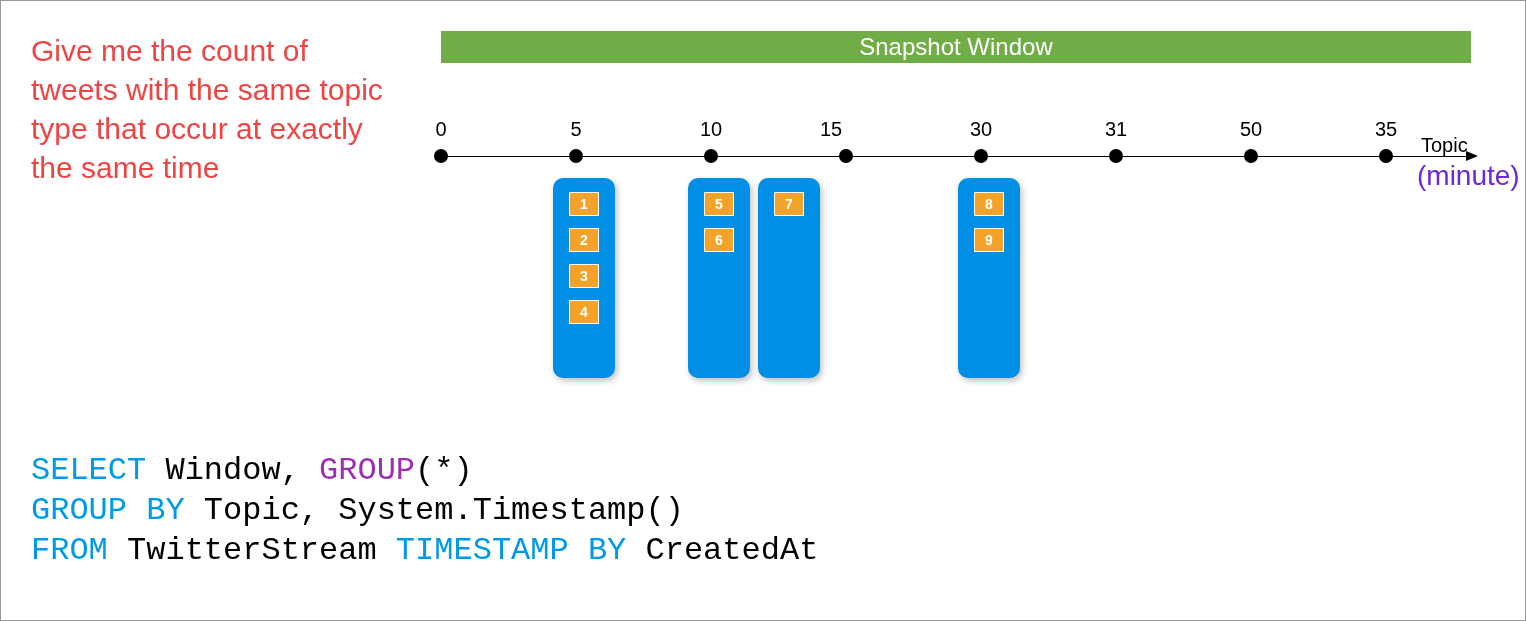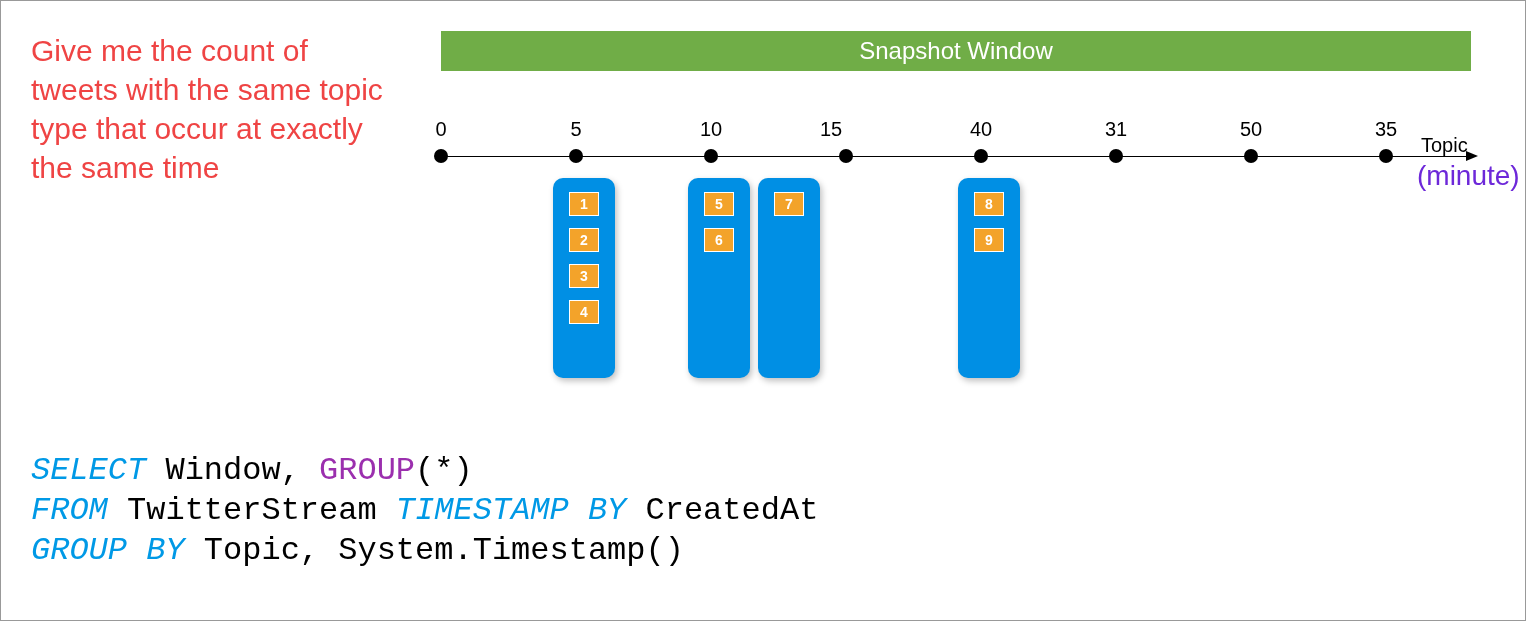--- a/index.html
+++ b/index.html
@@ -19,21 +19,21 @@
     color: #ef4444;
     font-size: 30px;
     line-height: 1.3;
     font-weight: 400;
   }
   .snapshot-bar {
     position: absolute;
     left: 440px;
     top: 30px;
     width: 1030px;
-    height: 40px;
+    height: 32px;
     background: #70ad47;
     color: #fff;
     font-size: 24px;
     font-weight: 300;
     display: flex;
     align-items: center;
     justify-content: center;
   }
   .timeline-area {
     position: absolute;
@@ -118,21 +118,21 @@
   }
   .sql-block {
     position: absolute;
     left: 30px;
     top: 450px;
     font-family: Consolas, "Courier New", monospace;
     font-size: 32px;
     line-height: 1.25;
     color: #000;
   }
-  .kw-blue { color: #0099e6; font-style: italic; }
+  .kw-blue { color: #0099e6; }
   .kw-purple { color: #9b2fae; }
 </style>
 </head>
 <body>
 
 <div class="description">Give me the count of tweets with the same topic type that occur at exactly the same time</div>
 
 <div class="snapshot-bar">Snapshot Window</div>
 
 <div class="timeline-area">
@@ -141,21 +141,21 @@
 
   <div class="tick" style="left:0px"></div>
   <div class="tick-label" style="left:0px">0</div>
   <div class="tick" style="left:135px"></div>
   <div class="tick-label" style="left:135px">5</div>
   <div class="tick" style="left:270px"></div>
   <div class="tick-label" style="left:270px">10</div>
   <div class="tick" style="left:405px"></div>
   <div class="tick-label" style="left:390px">15</div>
   <div class="tick" style="left:540px"></div>
-  <div class="tick-label" style="left:540px">40</div>
+  <div class="tick-label" style="left:540px">30</div>
   <div class="tick" style="left:675px"></div>
   <div class="tick-label" style="left:675px">31</div>
   <div class="tick" style="left:810px"></div>
   <div class="tick-label" style="left:810px">50</div>
   <div class="tick" style="left:945px"></div>
   <div class="tick-label" style="left:945px">35</div>
 
   <div class="axis-title">Topic</div>
   <div class="axis-unit">(minute)</div>
 
@@ -181,22 +181,22 @@
   </div>
 </div>
 
 <div class="sql-block">
   <div>
     <span class="kw-blue">SELECT</span>
     <span>Window,</span>
     <span class="kw-purple">GROUP</span><span>(*)</span>
   </div>
   <div>
+    <span class="kw-blue">GROUP BY</span>
+    <span>Topic, System.Timestamp()</span>
+  </div>
+  <div>
     <span class="kw-blue">FROM</span>
     <span>TwitterStream</span>
     <span class="kw-blue">TIMESTAMP BY</span>
     <span>CreatedAt</span>
   </div>
-  <div>
-    <span class="kw-blue">GROUP BY</span>
-    <span>Topic, System.Timestamp()</span>
-  </div>
 </div>
 
 </body></html>

